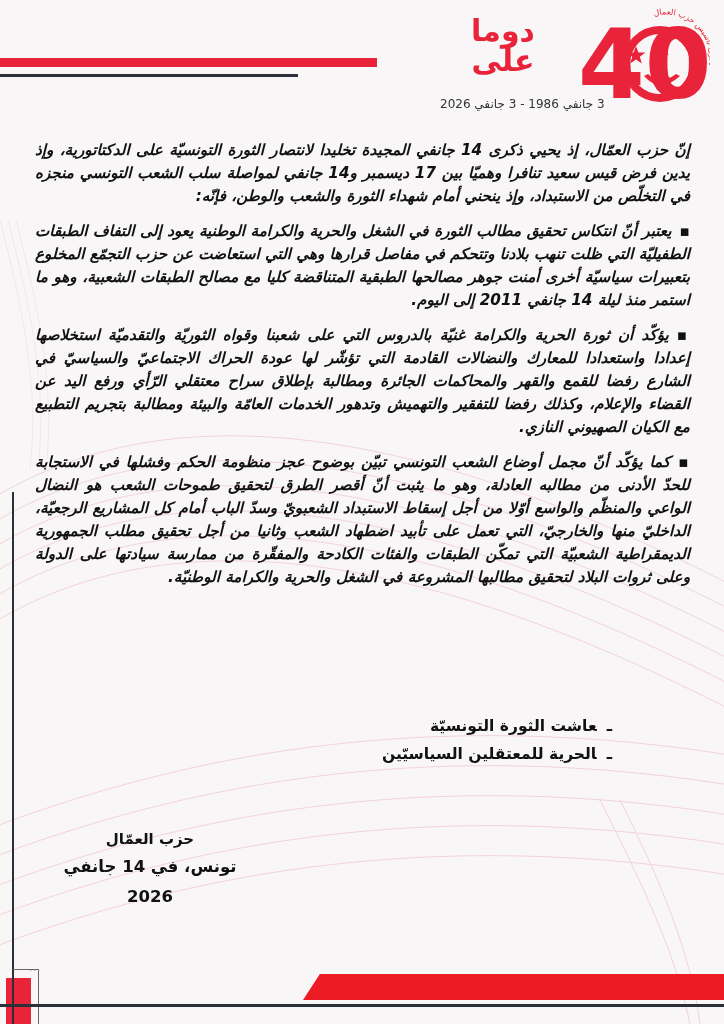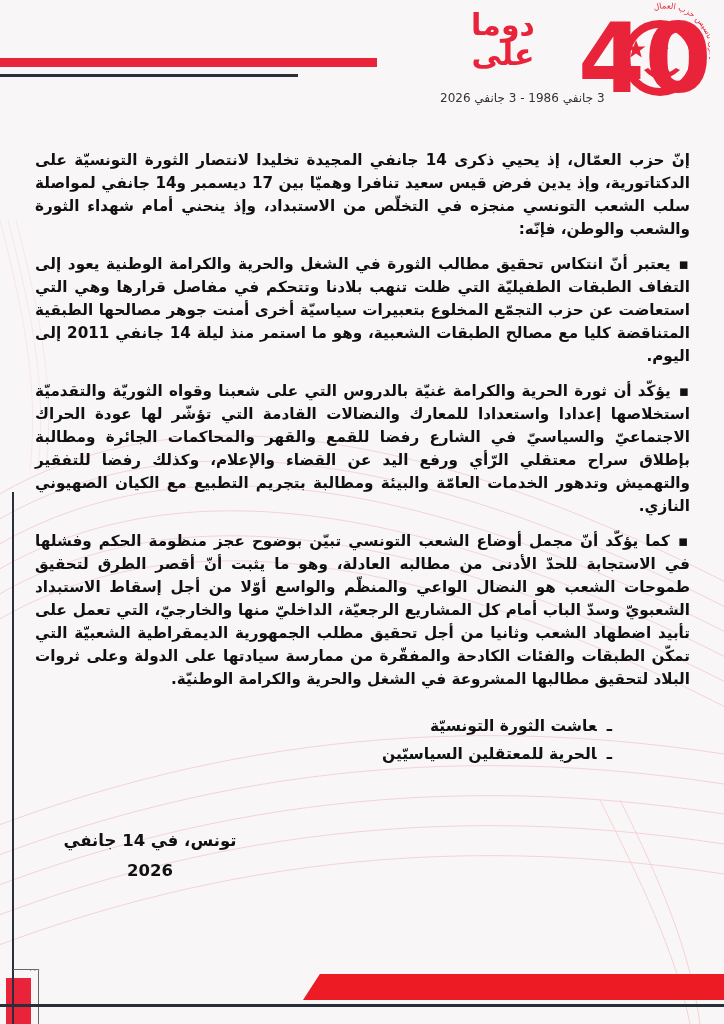--- a/index.html
+++ b/index.html
@@ -4,30 +4,30 @@
 <style>
   html, body { margin:0; padding:0; }
   body {
     width:724px; height:1024px; position:relative; overflow:hidden;
     background:#f8f6f6;
     font-family:"DejaVu Sans", sans-serif;
   }
   .bg-waves { position:absolute; left:0; top:0; width:724px; height:1024px; z-index:0; }
   .top-red { position:absolute; left:0; top:58px; width:377px; height:9px; background:#e8233a; z-index:2; }
   .top-dark { position:absolute; left:0; top:74px; width:298px; height:3px; background:#2a2f3a; z-index:2; }
-  .logo { position:absolute; right:14px; top:0; width:300px; height:108px; z-index:3; }
+  .logo { position:absolute; right:14px; top:6px; width:300px; height:108px; z-index:3; }
   .logo-slogan { position:absolute; left:38px; top:10px; width:110px; text-align:center; color:#e8233a; font-weight:bold; font-size:30px; line-height:30px; direction:rtl; }
   .logo-date { position:absolute; left:30px; top:91px; font-size:12px; color:#333; direction:rtl; font-weight:normal; }
   .logo-svg { position:absolute; right:0; top:0; }
   .content {
     position:absolute; left:35px; right:34px; top:139px; z-index:2;
     direction:rtl; text-align:justify; color:#111;
     font-size:15.2px; line-height:23px; font-weight:bold;
   }
-  .content p { margin:10px 0 12px 0; }
+  .content p { margin:0 0 12px 0;font-style:italic; }
   .bullet::before { content:"\25AA"; margin-left:8px; }
   .slogans { position:absolute; right:112px; top:712px; z-index:2; direction:rtl; font-weight:bold; font-size:15.5px; line-height:28px; color:#111; }
   .slogan { display:block; }
   .slogan .dash { margin-left:10px; }
   .signature { position:absolute; left:55px; top:826px; width:190px; z-index:2; direction:rtl; text-align:center; font-weight:bold; color:#111; }
   .sig-party { font-size:15px; line-height:26px; }
   .sig-place { font-size:16.5px; line-height:30px; }
   .left-vline { position:absolute; left:12px; top:492px; width:2px; height:532px; background:#2a2f3a; z-index:2; }
   .dots { position:absolute; left:29px; top:962px; font-size:10px; color:#999; z-index:2; letter-spacing:1px; }
   .small-box { position:absolute; left:13px; top:969px; width:25px; height:60px; border-top:1px solid #666; border-right:1px solid #666; z-index:2; }
@@ -91,20 +91,21 @@
   <p class="bullet"><span>يؤكّد أن ثورة الحرية والكرامة غنيّة بالدروس التي على شعبنا وقواه الثوريّة والتقدميّة استخلاصها إعدادا واستعدادا للمعارك والنضالات القادمة التي تؤشّر لها عودة الحراك الاجتماعيّ والسياسيّ في الشارع رفضا للقمع والقهر والمحاكمات الجائرة ومطالبة بإطلاق سراح معتقلي الرّأي ورفع اليد عن القضاء والإعلام، وكذلك رفضا للتفقير والتهميش وتدهور الخدمات العامّة والبيئة ومطالبة بتجريم التطبيع مع الكيان الصهيوني النازي.</span></p>
   <p class="bullet"><span>كما يؤكّد أنّ مجمل أوضاع الشعب التونسي تبيّن بوضوح عجز منظومة الحكم وفشلها في الاستجابة للحدّ الأدنى من مطالبه العادلة، وهو ما يثبت أنّ أقصر الطرق لتحقيق طموحات الشعب هو النضال الواعي والمنظّم والواسع أوّلا من أجل إسقاط الاستبداد الشعبويّ وسدّ الباب أمام كل المشاريع الرجعيّة، الداخليّ منها والخارجيّ، التي تعمل على تأبيد اضطهاد الشعب وثانيا من أجل تحقيق مطلب الجمهورية الديمقراطية الشعبيّة التي تمكّن الطبقات والفئات الكادحة والمفقّرة من ممارسة سيادتها على الدولة وعلى ثروات البلاد لتحقيق مطالبها المشروعة في الشغل والحرية والكرامة الوطنيّة.</span></p>
 </div>
 
 <div class="slogans">
   <span class="slogan"><span class="dash">ـ</span><span>عاشت الثورة التونسيّة</span></span>
   <span class="slogan"><span class="dash">ـ</span><span>الحرية للمعتقلين السياسيّين</span></span>
 </div>
 
 <div class="signature">
+  <div class="sig-party">حزب العمّال</div>
   <div class="sig-place">تونس، في 14 جانفي 2026</div>
 </div>
 
 <div class="left-vline"></div>
 <div class="red-square"></div>
 <div class="small-box"></div>
 <div class="dots">...</div>
 <div class="bottom-bar"></div>
 <div class="bottom-line"></div>
 

